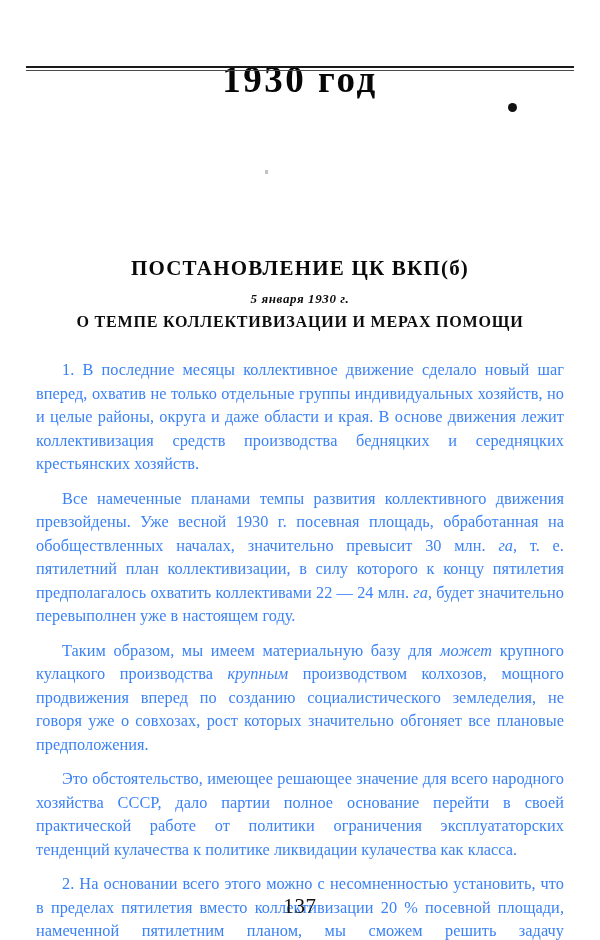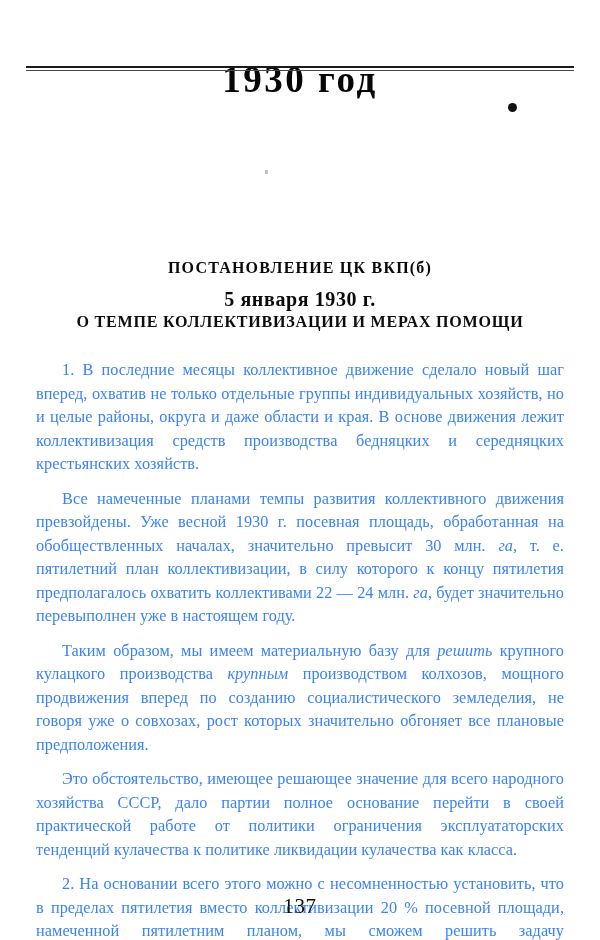--- a/index.html
+++ b/index.html
@@ -97,30 +97,31 @@
   
   .doc-head {
     position: absolute;
     left: 30px;
     top: 256px;
     width: 540px;
     text-align: center;
   }
   .decree-title {
     font-weight: 700;
-    font-size: 16px;
+    font-size: 21px;
     letter-spacing: 1.2px;
     line-height: 24px;
     white-space: pre;
     color: #090909;
   }
   .decree-date {
     margin-top: 9px;
     font-weight: 700;
-    font-size: 20px;
+    font-style: italic;
+    font-size: 13px;
     letter-spacing: .6px;
     line-height: 20px;
     color: #0b0b0b;
   }
   .decree-subject {
     margin-top: 2px;
     font-weight: 700;
     font-size: 16.1px;
     letter-spacing: .75px;
     line-height: 21px;
@@ -188,21 +189,21 @@
       <span class="sline">О ТЕМПЕ КОЛЛЕКТИВИЗАЦИИ И МЕРАХ ПОМОЩИ</span>
     </div>
   </div>
 
   <div class="body-text">
 
     <p class="para">1. В последние месяцы коллективное движение сделало новый шаг вперед, охватив не только отдельные группы индивидуальных хозяйств, но и целые районы, округа и даже области и края. В основе движения лежит коллективизация средств производства бедняцких и середняцких крестьянских хозяйств.</p>
 
     <p class="para"><span>Все намеченные планами темпы развития коллективного движения превзойдены. Уже весной 1930 г. посевная площадь, обработанная на обобществленных началах, значительно превысит 30 млн. </span><span class="it">га,</span><span> т. е. пятилетний план коллективизации, в силу которого к концу пятилетия предполагалось охватить коллективами 22 — 24 млн. </span><span class="it">га</span><span>, будет значительно перевыполнен уже в настоящем году.</span></p>
 
-    <p class="para"><span>Таким образом, мы имеем материальную базу для </span><span class="it">решить</span><span> крупного кулацкого производства </span><span class="it">крупным</span><span> производством колхозов, мощного продвижения вперед по созданию социалистического земледелия, не говоря уже о совхозах, рост которых значительно обгоняет все плановые предположения.</span></p>
+    <p class="para"><span>Таким образом, мы имеем материальную базу для </span><span class="it">может</span><span> крупного кулацкого производства </span><span class="it">крупным</span><span> производством колхозов, мощного продвижения вперед по созданию социалистического земледелия, не говоря уже о совхозах, рост которых значительно обгоняет все плановые предположения.</span></p>
 
     <p class="para">Это обстоятельство, имеющее решающее значение для всего народного хозяйства СССР, дало партии полное основание перейти в своей практической работе от политики ограничения эксплуататорских тенденций кулачества к политике ликвидации кулачества как класса.</p>
 
     <p class="para">2. На основании всего этого можно с несомненностью установить, что в пределах пятилетия вместо коллективизации 20 % посевной площади, намеченной пятилетним планом, мы сможем решить задачу коллективизации огромного большинства крестьянских хозяйств, причем коллективизация таких важнейших зерновых районов, как Нижняя Волга, Средняя Волга и Северный Кавказ, может быть в основном закончена осенью 1930 г. или во</p>
 
   </div>
 
   <div class="folio">137</div>
 
 </div>

